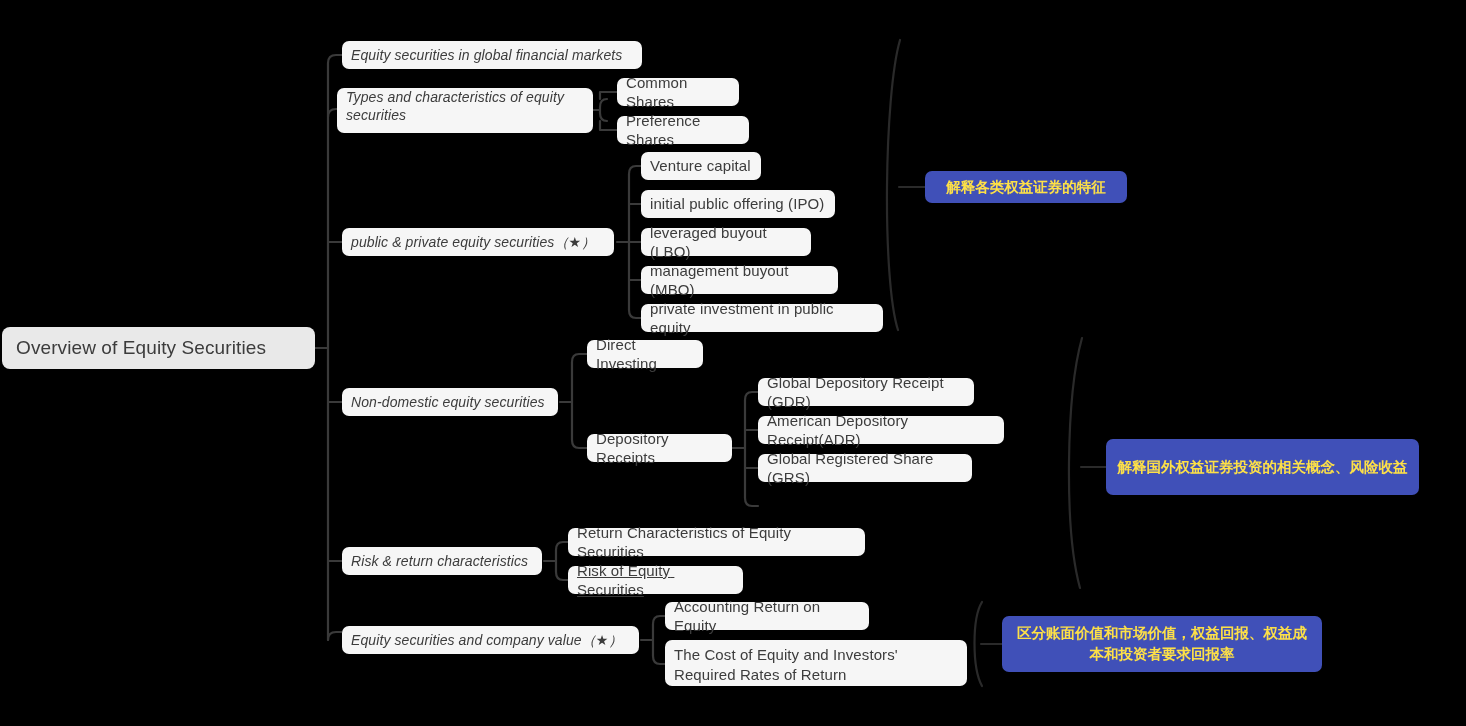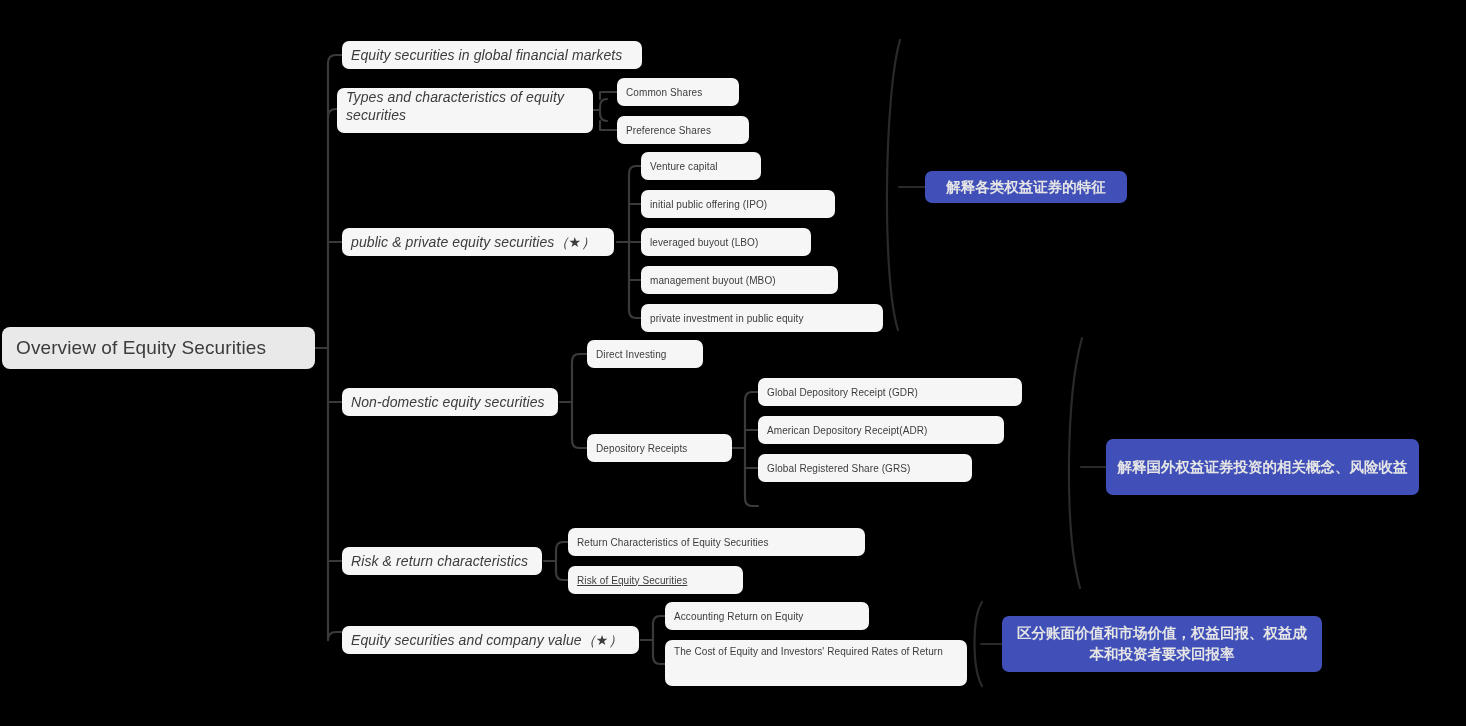--- a/index.html
+++ b/index.html
@@ -37,25 +37,25 @@
     letter-spacing: 0.1px;
   }
   .node.root {
     background: #e9e9e9;
     color: #3c3c3c;
     font-size: 19px;
     border-radius: 8px;
     padding: 0 14px;
   }
   .node.lvl1 { font-size: 14px; font-style: italic; }
-  .node.lvl2 { font-size: 10px; }
+  .node.lvl2 { font-size: 15px; }
   .callout {
     position: absolute;
     background: #4050b8;
-    color: #e5e5e5;
+    color: #fde047;
     border-radius: 7px;
     box-sizing: border-box;
     display: flex;
     align-items: center;
     justify-content: center;
     text-align: center;
     padding: 0 10px;
     font-size: 14.5px;
     font-weight: bold;
     line-height: 1.42;
@@ -183,21 +183,21 @@
     <span>private investment in public equity</span>
   </div>
 
   <div class="node lvl2" style="left:587px; top:340px; width:116px; height:28px;">
     <span>Direct Investing</span>
   </div>
   <div class="node lvl2" style="left:587px; top:434px; width:145px; height:28px;">
     <span>Depository Receipts</span>
   </div>
 
-  <div class="node lvl2" style="left:758px; top:378px; width:264px; height:28px;">
+  <div class="node lvl2" style="left:758px; top:378px; width:216px; height:28px;">
     <span>Global Depository Receipt (GDR)</span>
   </div>
   <div class="node lvl2" style="left:758px; top:416px; width:246px; height:28px;">
     <span>American Depository Receipt(ADR)</span>
   </div>
   <div class="node lvl2" style="left:758px; top:454px; width:214px; height:28px;">
     <span>Global Registered Share (GRS)</span>
   </div>
 
   <div class="node lvl2" style="left:568px; top:528px; width:297px; height:28px;">

